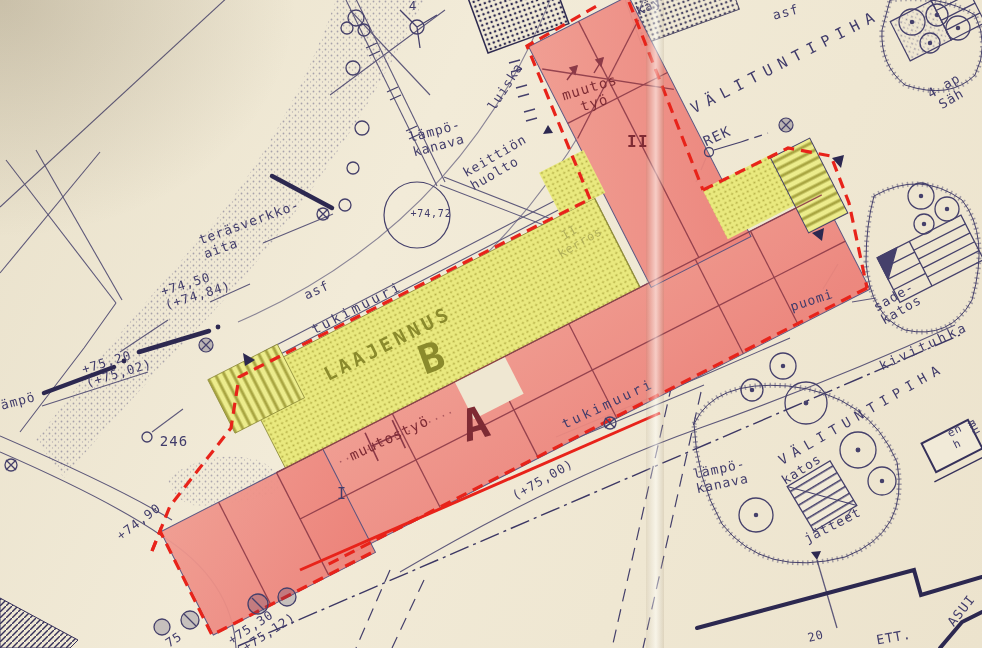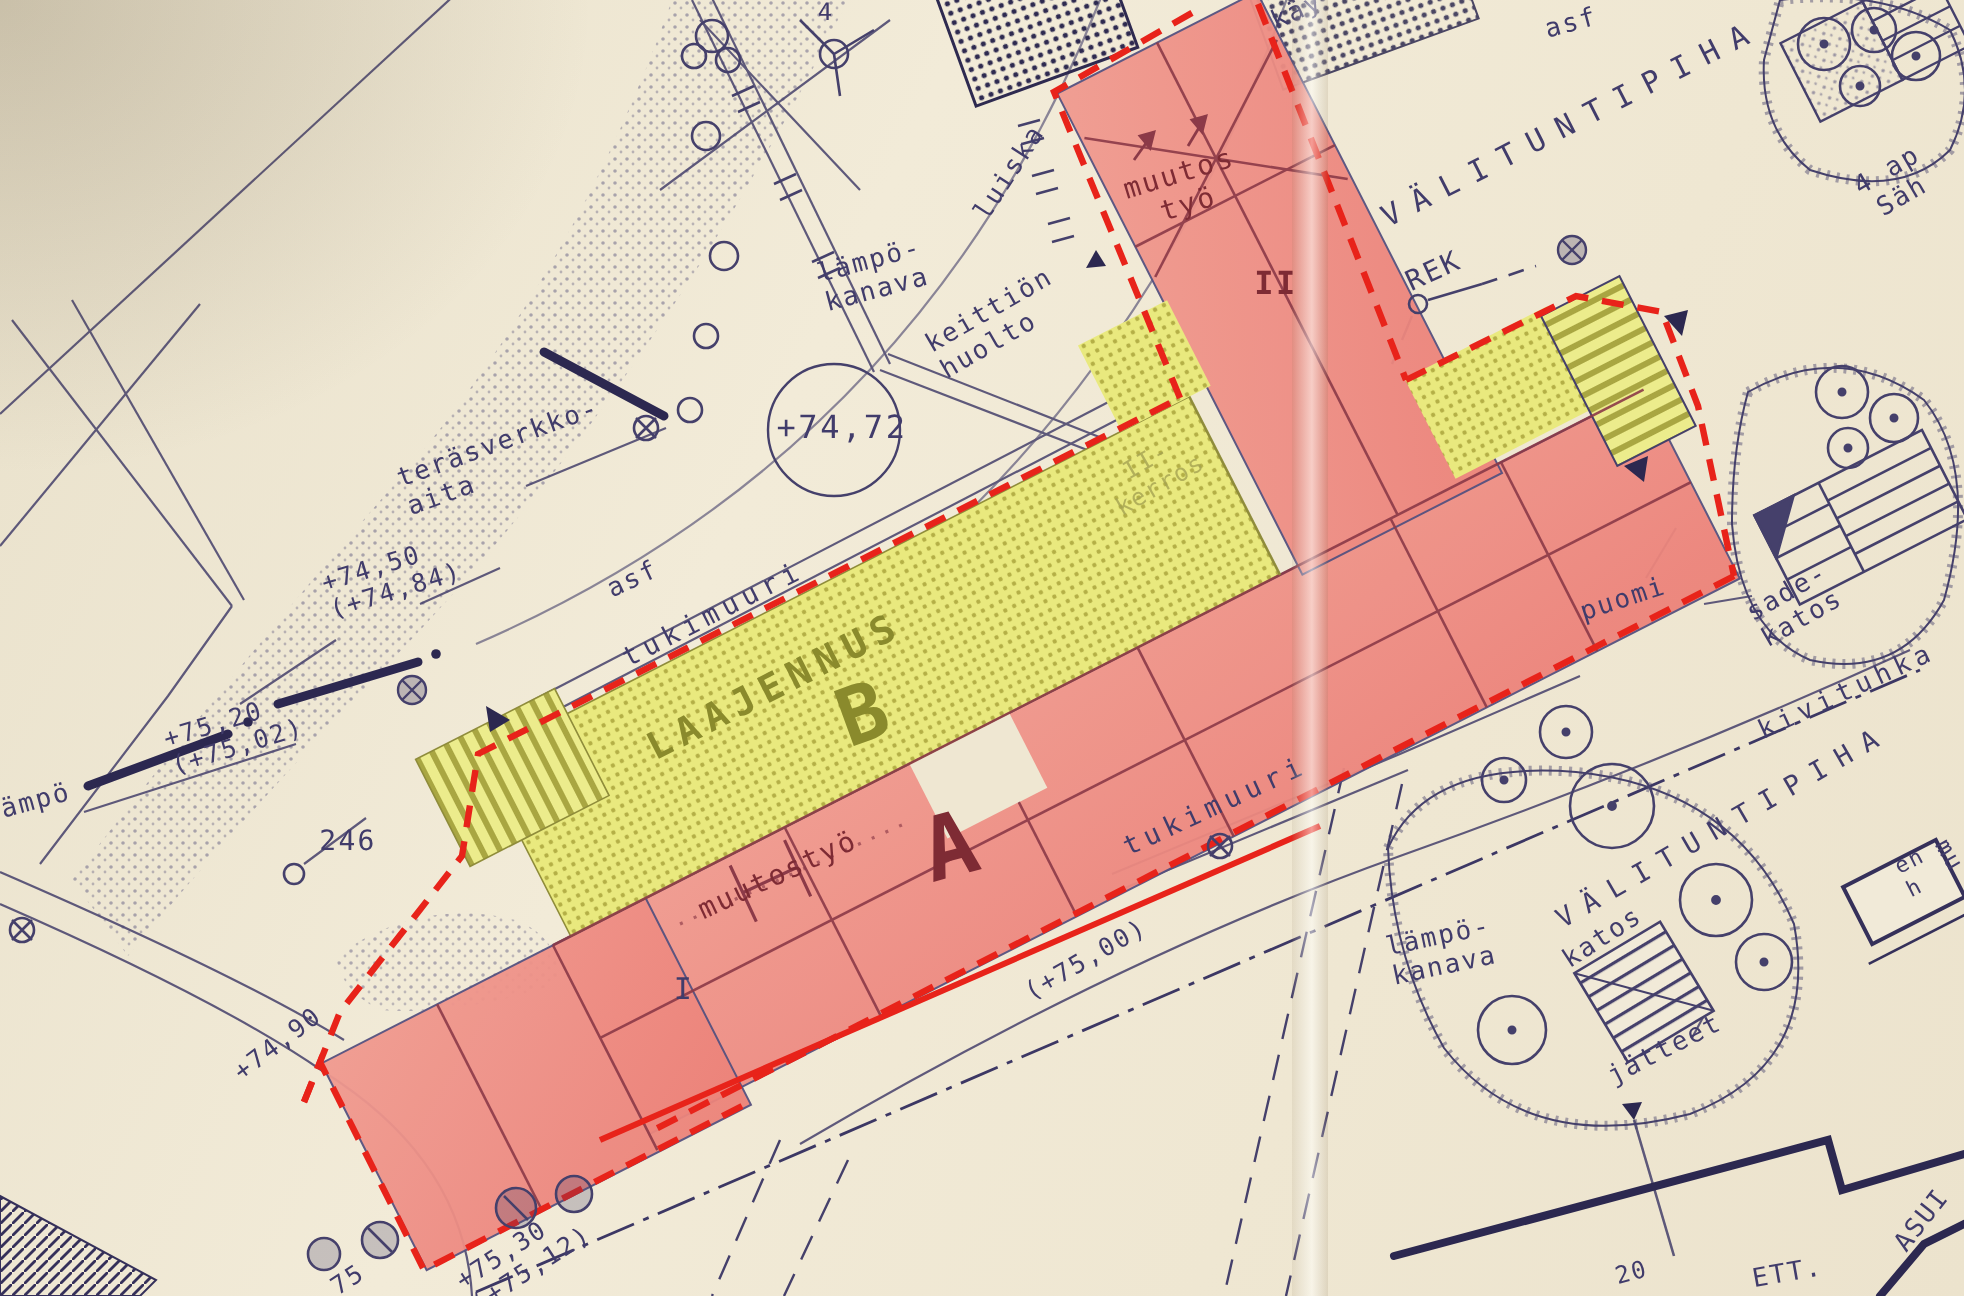--- a/index.html
+++ b/index.html
@@ -345,33 +345,33 @@
   <div class="lbl maroon" style="left:592px;top:95px;--r:-17deg;font-size:14px;font-weight:normal;text-align:center">muutos
 työ</div>
   <div class="lbl maroon" style="left:638px;top:142px;font-size:16px">II</div>
   <div class="lbl" style="left:506px;top:87px;--r:-57deg;font-size:13px">luiska</div>
   <div class="lbl" style="left:437px;top:139px;--r:-15deg;font-size:13px">lämpö-
 kanava</div>
   <div class="lbl" style="left:499px;top:163px;--r:-30deg;font-size:13px">keittiön
 huolto</div>
   <div class="lbl" style="left:252px;top:230px;--r:-20deg;font-size:13px">teräsverkko-
 aita</div>
-  <div class="lbl" style="left:421px;top:214px;font-size:16px">+74,72</div>
+  <div class="lbl" style="left:431px;top:214px;font-size:10px">+74,72</div>
   <div class="lbl" style="left:196px;top:289px;--r:-17deg;font-size:12.5px">+74,50
 (+74,84)</div>
   <div class="lbl" style="left:317px;top:291px;--r:-25deg;font-size:13px">asf</div>
   <div class="lbl sp2" style="left:357px;top:308px;--r:-27deg;font-size:13.5px">tukimuuri</div>
   <div class="lbl olive sp2" style="left:388px;top:344px;--r:-27deg;font-size:19px">LAAJENNUS</div>
   <div class="lbl olive big" style="left:433px;top:357px;--r:-20deg;font-size:40px">B</div>
   <div class="lbl faint" style="left:577px;top:237px;--r:-30deg;font-size:12px;text-align:center">II-
 kerros</div>
   <div class="lbl" style="left:117px;top:367px;--r:-17deg;font-size:12.5px">+75,20
 (+75,02)</div>
   <div class="lbl" style="left:14px;top:403px;--r:-15deg;font-size:13px">lämpö</div>
-  <div class="lbl" style="left:174px;top:421px;font-size:14px">246</div>
+  <div class="lbl" style="left:174px;top:441px;font-size:14px">246</div>
   <div class="lbl maroon big" style="left:477px;top:424px;--r:-15deg;font-size:44px">A</div>
   <div class="lbl maroon" style="left:389px;top:438px;--r:-25deg;font-size:14px;font-weight:normal">muutostyö</div>
   <div class="lbl" style="left:342px;top:495px;font-size:15px">I</div>
   <div class="lbl sp2" style="left:608px;top:404px;--r:-25deg;font-size:13.5px">tukimuuri</div>
   <div class="lbl" style="left:543px;top:480px;--r:-30deg;font-size:12.5px">(+75,00)</div>
   <div class="lbl" style="left:812px;top:301px;--r:-18deg;font-size:13px">puomi</div>
   <div class="lbl" style="left:898px;top:304px;--r:-30deg;font-size:13px">sade-
 katos</div>
   <div class="lbl sp2" style="left:924px;top:347px;--r:-25deg;font-size:13px">kivituhka</div>
   <div class="lbl sp" style="left:862px;top:414px;--r:-30deg;font-size:13.5px">VÄLITUNTIPIHA</div>

